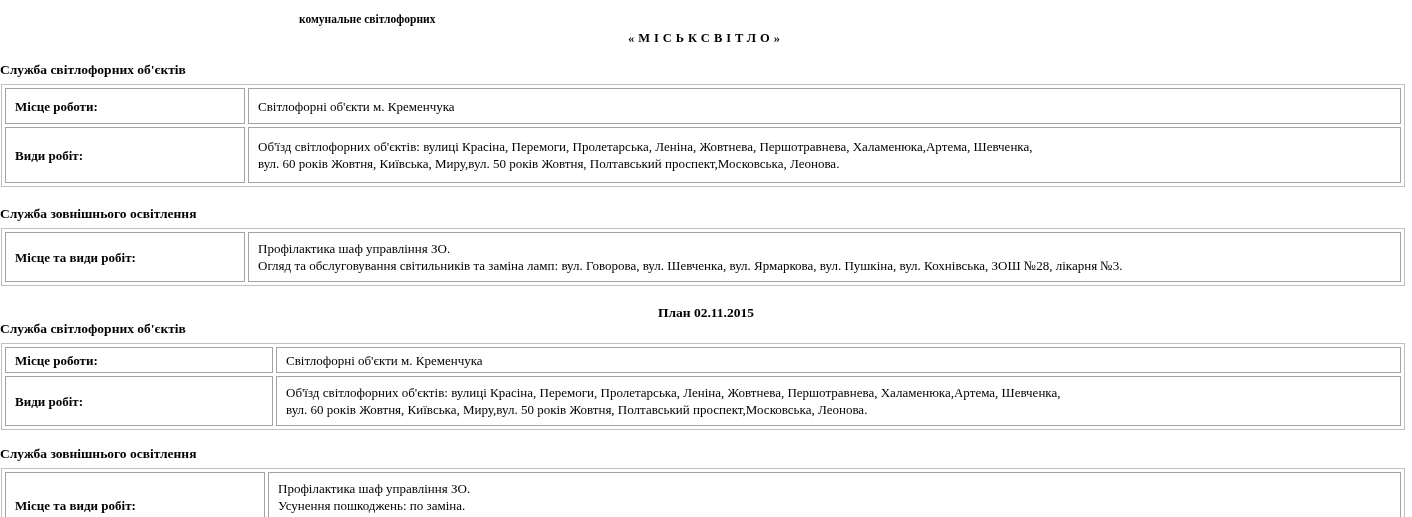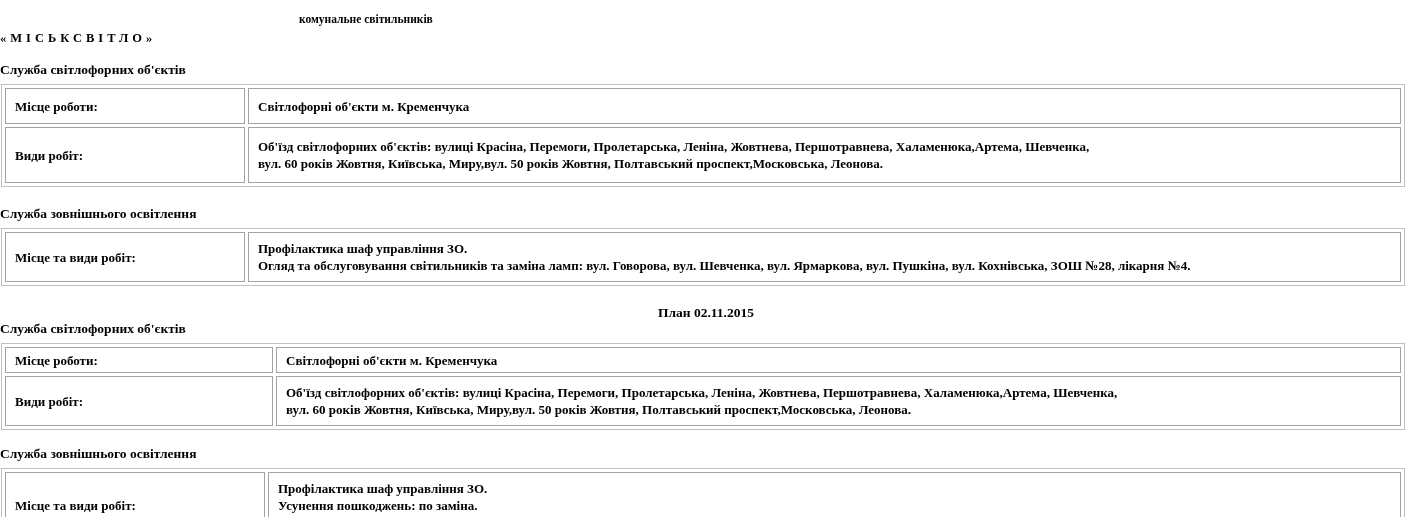--- a/index.html
+++ b/index.html
@@ -14,20 +14,21 @@
     color: #000000;
     overflow: hidden;
   }
   .org-type {
     margin: 13px 0 0 299px;
     font-size: 11.5px;
     font-weight: bold;
   }
   .org-name {
     margin-top: 6px;
+    text-align: center;
     font-size: 12.5px;
     font-weight: bold;
     letter-spacing: 4px;
   }
   .sec-title {
     text-align: left;
     font-size: 13.5px;
     font-weight: bold;
   }
   .title-gap-lg { margin-top: 16px; }
@@ -55,26 +56,26 @@
     padding: 3px 9px;
     overflow: hidden;
   }
   td.label-cell { font-weight: bold; }
   table.t1 td.r1 { height: 28px; }
   table.t1 td.r2 { height: 48px; }
   table.t2 td { height: 42px; }
   table.t3 td.r1 { height: 18px; }
   table.t3 td.r2 { height: 42px; }
   table.t4 td { height: 58px; }
-  .line { display: block; font-weight: bold; }
+  .line { display: block; }
 </style>
 </head>
 <body>
 
-<div class="org-type">комунальне світильників</div>
+<div class="org-type">комунальне світлофорних</div>
 <div class="org-name">«МІСЬКСВІТЛО»</div>
 
 <div class="sec-title title-gap-lg">Служба світлофорних об'єктів</div>
 
 <table class="doc t1">
   <colgroup>
       <col style="width:240px">
       <col>
     </colgroup>
   <tbody>
@@ -99,21 +100,21 @@
 <table class="doc t2">
   <colgroup>
       <col style="width:240px">
       <col>
     </colgroup>
   <tbody>
       <tr>
     <td class="label-cell">Місце та види робіт:</td>
     <td>
       <span class="line">Профілактика шаф управління ЗО.</span>
-      <span class="line">Огляд та обслуговування світильників та заміна ламп: вул. Говорова, вул. Шевченка, вул. Ярмаркова, вул. Пушкіна, вул. Кохнівська, ЗОШ №28, лікарня №4.</span>
+      <span class="line">Огляд та обслуговування світильників та заміна ламп: вул. Говорова, вул. Шевченка, вул. Ярмаркова, вул. Пушкіна, вул. Кохнівська, ЗОШ №28, лікарня №3.</span>
     </td>
   </tr>
 </tbody>
   </table>
 
 <div class="plan-title">План 02.11.2015</div>
 <div class="sec-title">Служба світлофорних об'єктів</div>
 
 <table class="doc t3">
   <colgroup>

